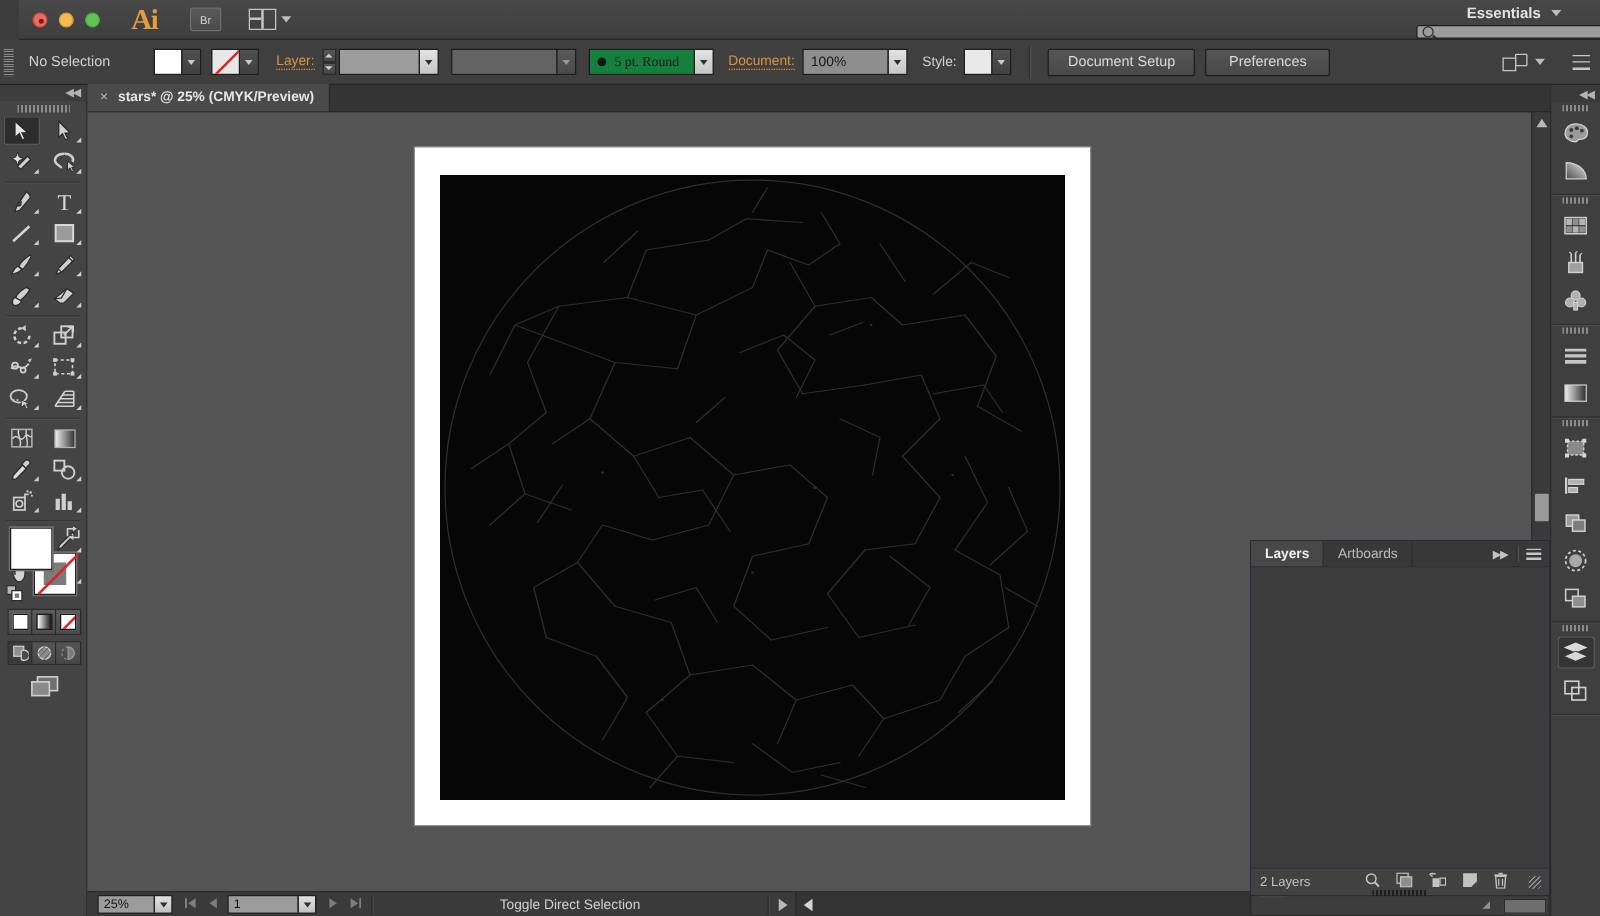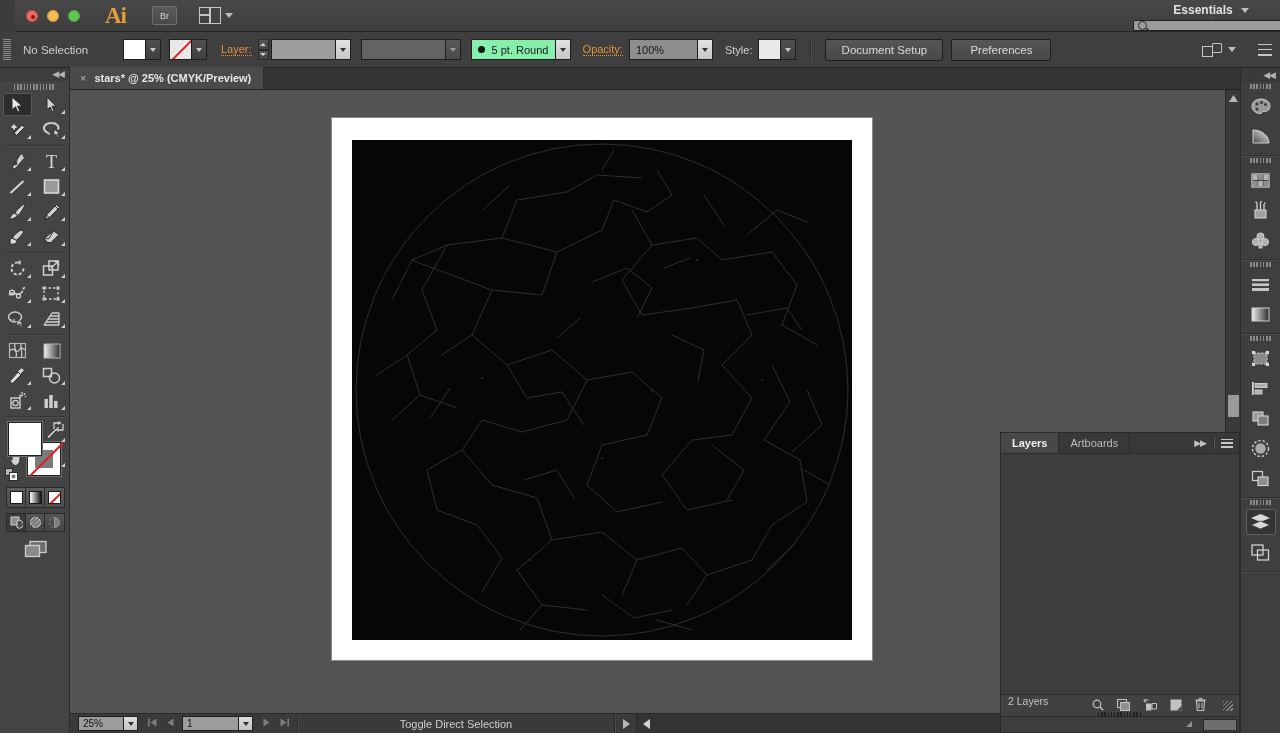--- a/index.html
+++ b/index.html
@@ -78,21 +78,21 @@
   .up-t { width:0;height:0;border-left:3px solid transparent;border-right:3px solid transparent;border-bottom:3.5px solid #d0d0d0; }
   .dn-t { width:0;height:0;border-left:3px solid transparent;border-right:3px solid transparent;border-top:3.5px solid #d0d0d0; }
   .combo { height:21px; display:flex; border:1px solid #1d1d1d; }
   .combo-field { background:#9c9c9c; display:flex; align-items:center; padding:0 6px; font-size:11px; color:#151515; }
   .combo-arrow { width:15px; background:linear-gradient(#e2e2e2,#c6c6c6); border-left:1px solid #1d1d1d;
      display:flex;align-items:center;justify-content:center; }
   .combo-arrow .dd { border-top-color:#303030; }
   .combo-dark .combo-field { background:#636363; color:#bbb; }
   .combo-dark .combo-arrow { background:linear-gradient(#595959,#4a4a4a); }
   .combo-dark .combo-arrow .dd { border-top-color:#9a9a9a; }
-  .combo-white .combo-field { background:#86efac; color:#1a1a1a; }
+  .combo-white .combo-field { background:#15803d; color:#1a1a1a;font-family:Liberation Serif, serif; }
   .dot-b { width:7px;height:7px;border-radius:50%;background:#151515;margin-right:7px; }
   .pbtn {
     height:22px; border:1px solid #1e1e1e; border-radius:2px;
     background:linear-gradient(#565656,#484848);
     color:#dadada; font-size:11.5px; display:flex;align-items:center;justify-content:center;
     padding:0 14px; margin-left:8px;
   }
   .cb-icon-right { margin-left:auto; display:flex; align-items:center; gap:8px; padding-right:8px; }
   .vis-ico { width:18px;height:14px;position:relative; }
   .vis-ico:before{content:"";position:absolute;left:0;top:3px;width:9px;height:9px;border:1.5px solid #c6c6c6;}
@@ -240,21 +240,21 @@
   .lc-eye { width:26px; display:flex; align-items:center; justify-content:center; border-right:1px solid #333; height:100%;}
   .lc-lock { width:22px; display:flex; align-items:center; justify-content:center; border-right:1px solid #333; height:100%;}
   .lcolor { width:4px; height:100%; }
   .lc-tri { width:17px; display:flex; align-items:center; justify-content:center; }
   .lthumb { width:22px; height:17px; border:1px solid #1d1d1d; margin-left:2px; }
   .lname { flex:1; padding-left:10px; font-size:11px; color:#eaeaea; }
   .ltarget { width:30px; display:flex; align-items:center; justify-content:center; }
   .lcircle { width:9px;height:9px;border:1.3px solid #c4c4c4; border-radius:50%; }
   .lsel-sq { position:absolute; right:2px; top:1px; width:0;height:0;
      border-top:7px solid #dcdcdc; border-left:7px solid transparent; }
-  .lp-foot { height:22px; background:#414141; border-top:1px solid #2e2e2e; display:flex; }
+  .lp-foot { height:22px; background:#414141; border-top:1px solid #2e2e2e; display:flex; align-items:center; }
   .lp-count { font-size:10.5px; color:#c2c2c2; padding-left:7px; }
   .lp-foot-icons { margin-left:auto; display:flex; align-items:center; gap:13px; padding-right:6px; }
   .lp-resize { width:10px; height:10px; margin-left:4px;
      background:repeating-linear-gradient(135deg,#8d8d8d 0 1px, transparent 1px 3px); }
   .lp-hgrip { position:absolute; left:50%; transform:translateX(-50%); bottom:-1px; width:44px; height:5px;
      background:repeating-linear-gradient(90deg,#1f1f1f 0 1.5px, transparent 1.5px 3.2px); }
   .lp-bottombar { position:absolute; left:1000px; top:717px; width:240px; height:16px;
      background:#3d3d3d; border:1px solid #2b2b2b; border-top:none; display:flex; align-items:center; justify-content:flex-end; }
   .lp-bb-a { width:22px;height:12px;margin-right:2px; }
   .lp-bb-b { width:34px;height:12px;background:#6e6e6e; border:1px solid #2b2b2b; margin-right:2px; }
@@ -339,21 +339,21 @@
       <div class="combo-field" style="flex:1">
         <span class="dot-b"></span>
         <span>5 pt. Round</span>
       </div>
       <div class="combo-arrow">
           <span class="dd"></span>
         </div>
     </div>
 
     <div style="width:12px"></div>
-    <span class="lbl-link">Opacity:</span>
+    <span class="lbl-link">Document:</span>
     <div style="width:6px"></div>
     <div class="combo" style="width:84px">
       <div class="combo-field combo-dark" style="flex:1;background:#8e8e8e;color:#151515">100%</div>
       <div class="combo-arrow">
           <span class="dd"></span>
         </div>
     </div>
 
     <div style="width:12px"></div>
     <span style="color:#d0d0d0">Style:</span>

